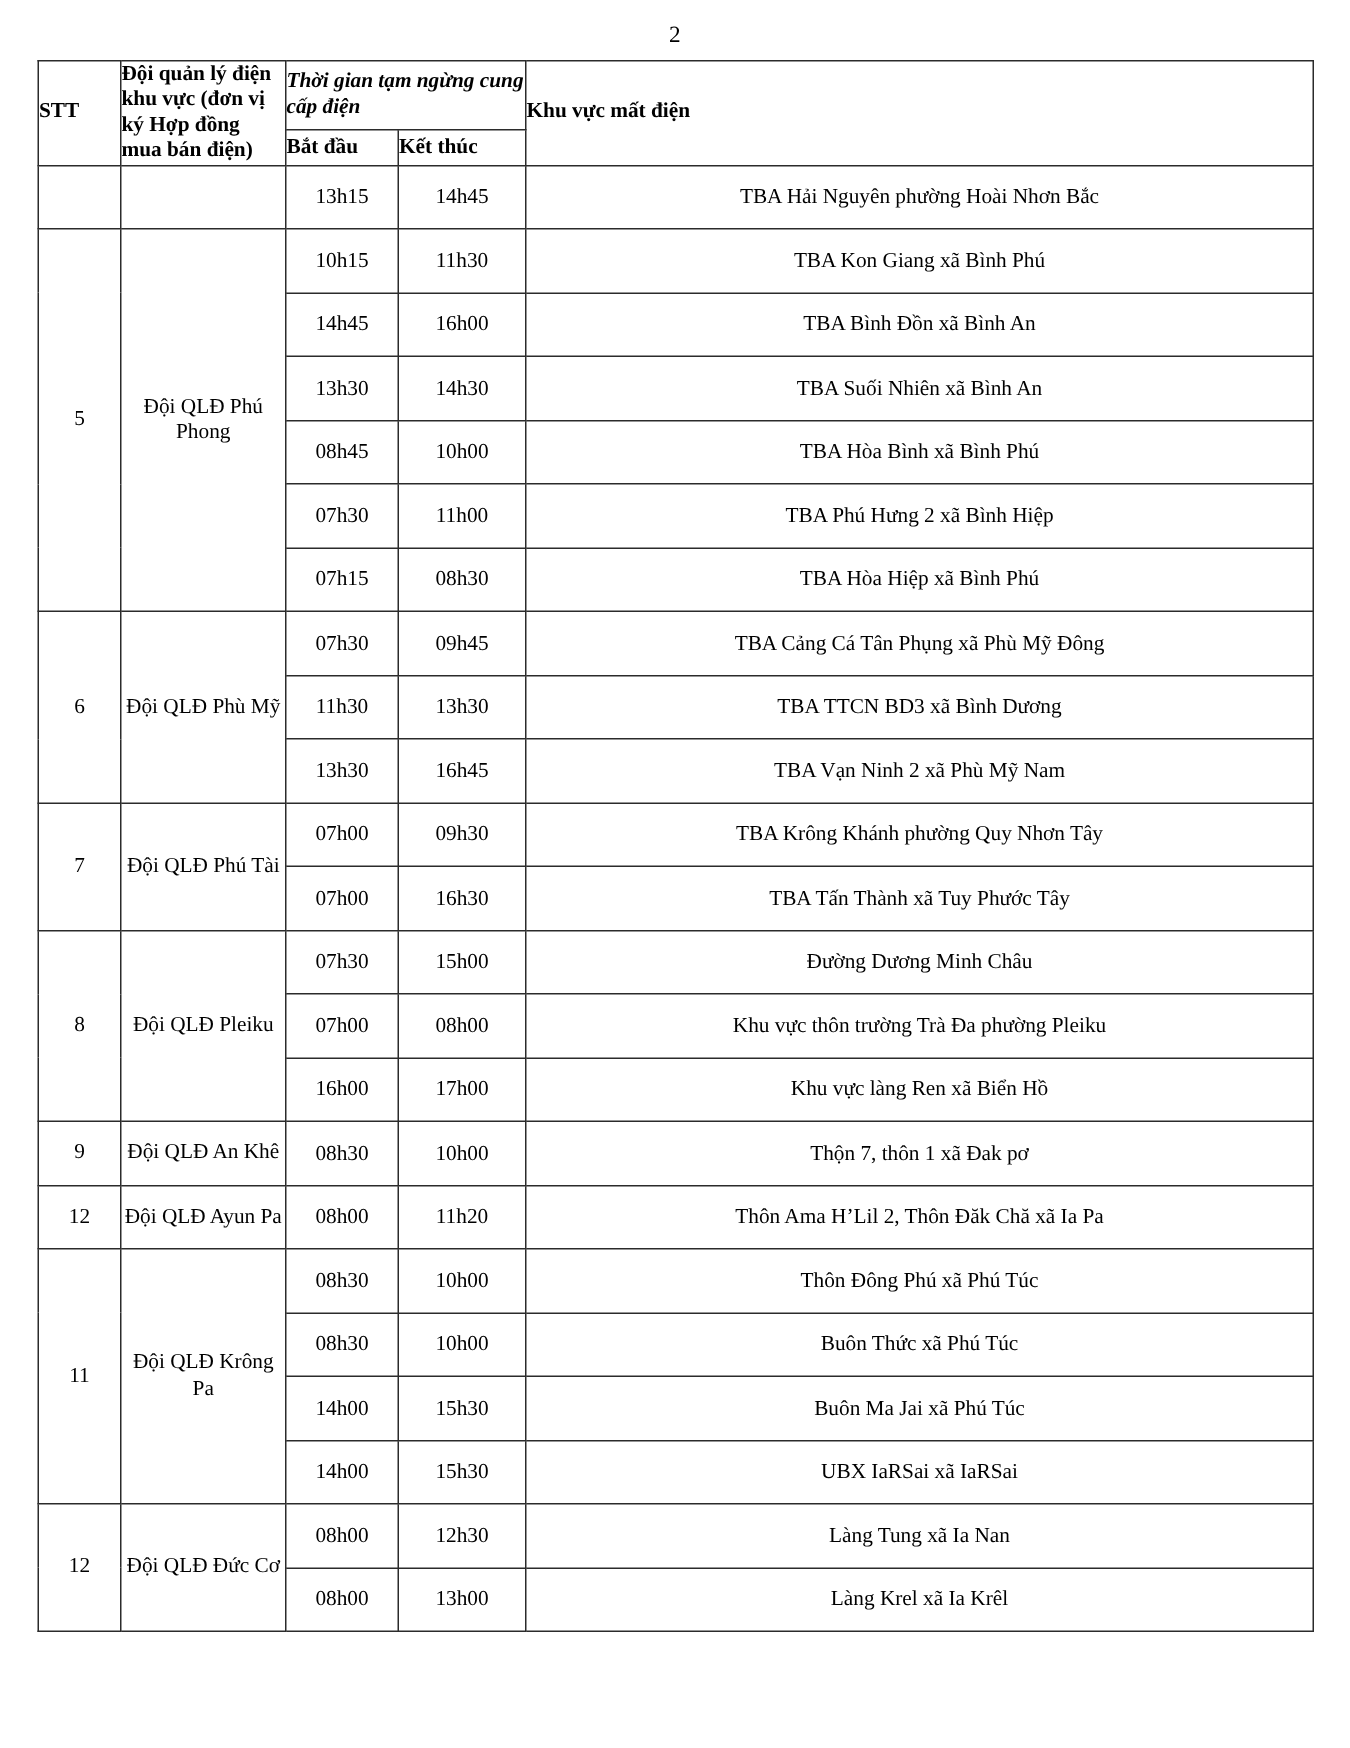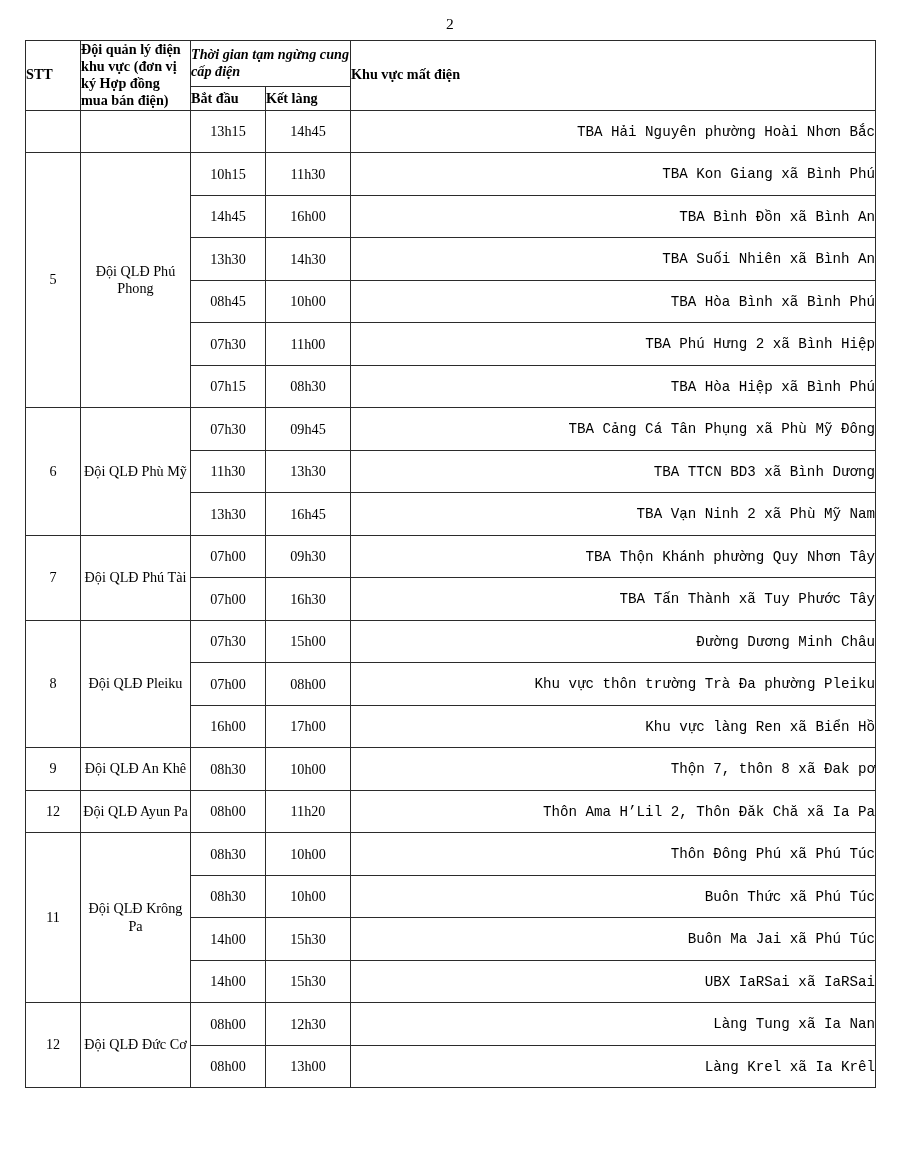--- a/index.html
+++ b/index.html
@@ -75,23 +75,22 @@
   td.stt-cell, td.team-cell {
     text-align: center;
     line-height: 1.25;
     padding: 2px 3px;
   }
   td.time-cell {
     text-align: center;
     padding: 2px 3px;
   }
   td.area-cell {
-    text-align: right;
+    text-align: center;
     padding: 2px 3px 2px 7px;
-    font-family: Liberation Mono, monospace;
   }
   tbody tr { height: 41.5px; }
   tbody td { height: 41.5px; }
 </style>
 </head>
 <body>
 
 <div class="page">
 
   <div class="page-number">2</div>
@@ -107,21 +106,21 @@
       </colgroup>
       <thead>
         <tr>
           <th class="h-stt" rowspan="2">STT</th>
           <th class="h-team" rowspan="2">Đội quản lý điện khu vực (đơn vị ký Hợp đồng mua bán điện)</th>
           <th class="h-time-group" colspan="2">Thời gian tạm ngừng cung cấp điện</th>
           <th class="h-area" rowspan="2">Khu vực mất điện</th>
         </tr>
         <tr>
           <th class="h-sub">Bắt đầu</th>
-          <th class="h-sub">Kết làng</th>
+          <th class="h-sub">Kết thúc</th>
         </tr>
       </thead>
       <tbody id="table-body">
           <tr>
             <td class="stt-cell" rowspan="1"></td>
             <td class="team-cell" rowspan="1"></td>
             <td class="time-cell">13h15</td>
             <td class="time-cell">14h45</td>
             <td class="area-cell">TBA Hải Nguyên phường Hoài Nhơn Bắc</td>
           </tr>
@@ -172,21 +171,21 @@
           <tr>
             <td class="time-cell">13h30</td>
             <td class="time-cell">16h45</td>
             <td class="area-cell">TBA Vạn Ninh 2 xã Phù Mỹ Nam</td>
           </tr>
           <tr>
             <td class="stt-cell" rowspan="2">7</td>
             <td class="team-cell" rowspan="2">Đội QLĐ Phú Tài</td>
             <td class="time-cell">07h00</td>
             <td class="time-cell">09h30</td>
-            <td class="area-cell">TBA Thộn Khánh phường Quy Nhơn Tây</td>
+            <td class="area-cell">TBA Krông Khánh phường Quy Nhơn Tây</td>
           </tr>
           <tr>
             <td class="time-cell">07h00</td>
             <td class="time-cell">16h30</td>
             <td class="area-cell">TBA Tấn Thành xã Tuy Phước Tây</td>
           </tr>
           <tr>
             <td class="stt-cell" rowspan="3">8</td>
             <td class="team-cell" rowspan="3">Đội QLĐ Pleiku</td>
             <td class="time-cell">07h30</td>
@@ -201,21 +200,21 @@
           <tr>
             <td class="time-cell">16h00</td>
             <td class="time-cell">17h00</td>
             <td class="area-cell">Khu vực làng Ren xã Biển Hồ</td>
           </tr>
           <tr>
             <td class="stt-cell" rowspan="1">9</td>
             <td class="team-cell" rowspan="1">Đội QLĐ An Khê</td>
             <td class="time-cell">08h30</td>
             <td class="time-cell">10h00</td>
-            <td class="area-cell">Thộn 7, thôn 8 xã Đak pơ</td>
+            <td class="area-cell">Thộn 7, thôn 1 xã Đak pơ</td>
           </tr>
           <tr>
             <td class="stt-cell" rowspan="1">12</td>
             <td class="team-cell" rowspan="1">Đội QLĐ Ayun Pa</td>
             <td class="time-cell">08h00</td>
             <td class="time-cell">11h20</td>
             <td class="area-cell">Thôn Ama H’Lil 2, Thôn Đăk Chă xã Ia Pa</td>
           </tr>
           <tr>
             <td class="stt-cell" rowspan="4">11</td>

